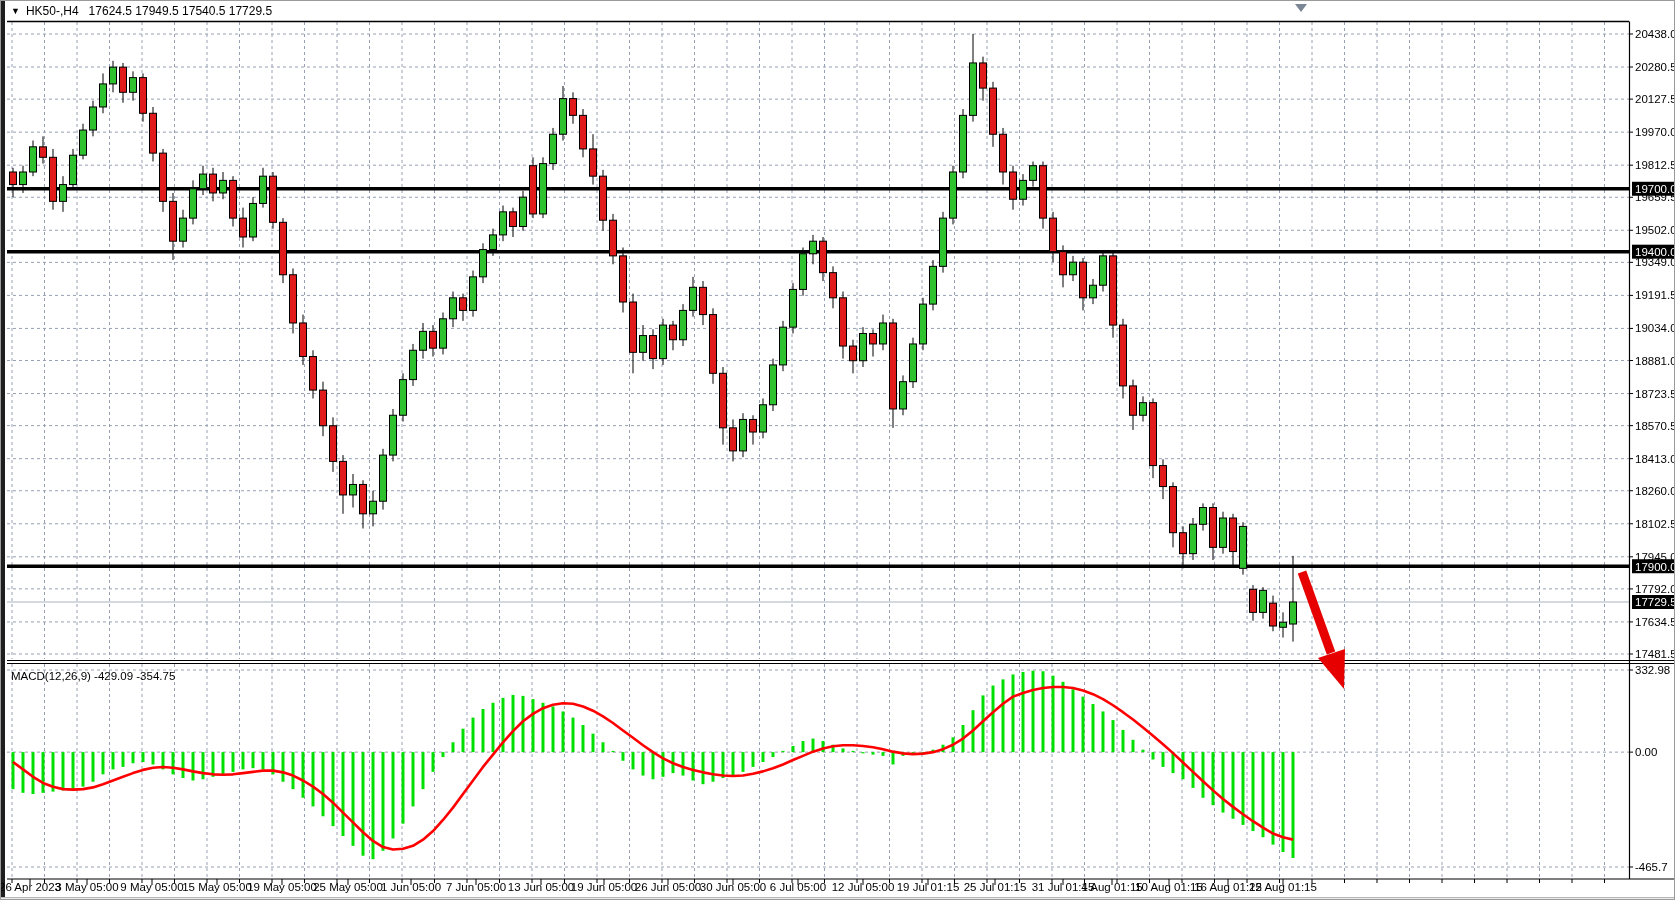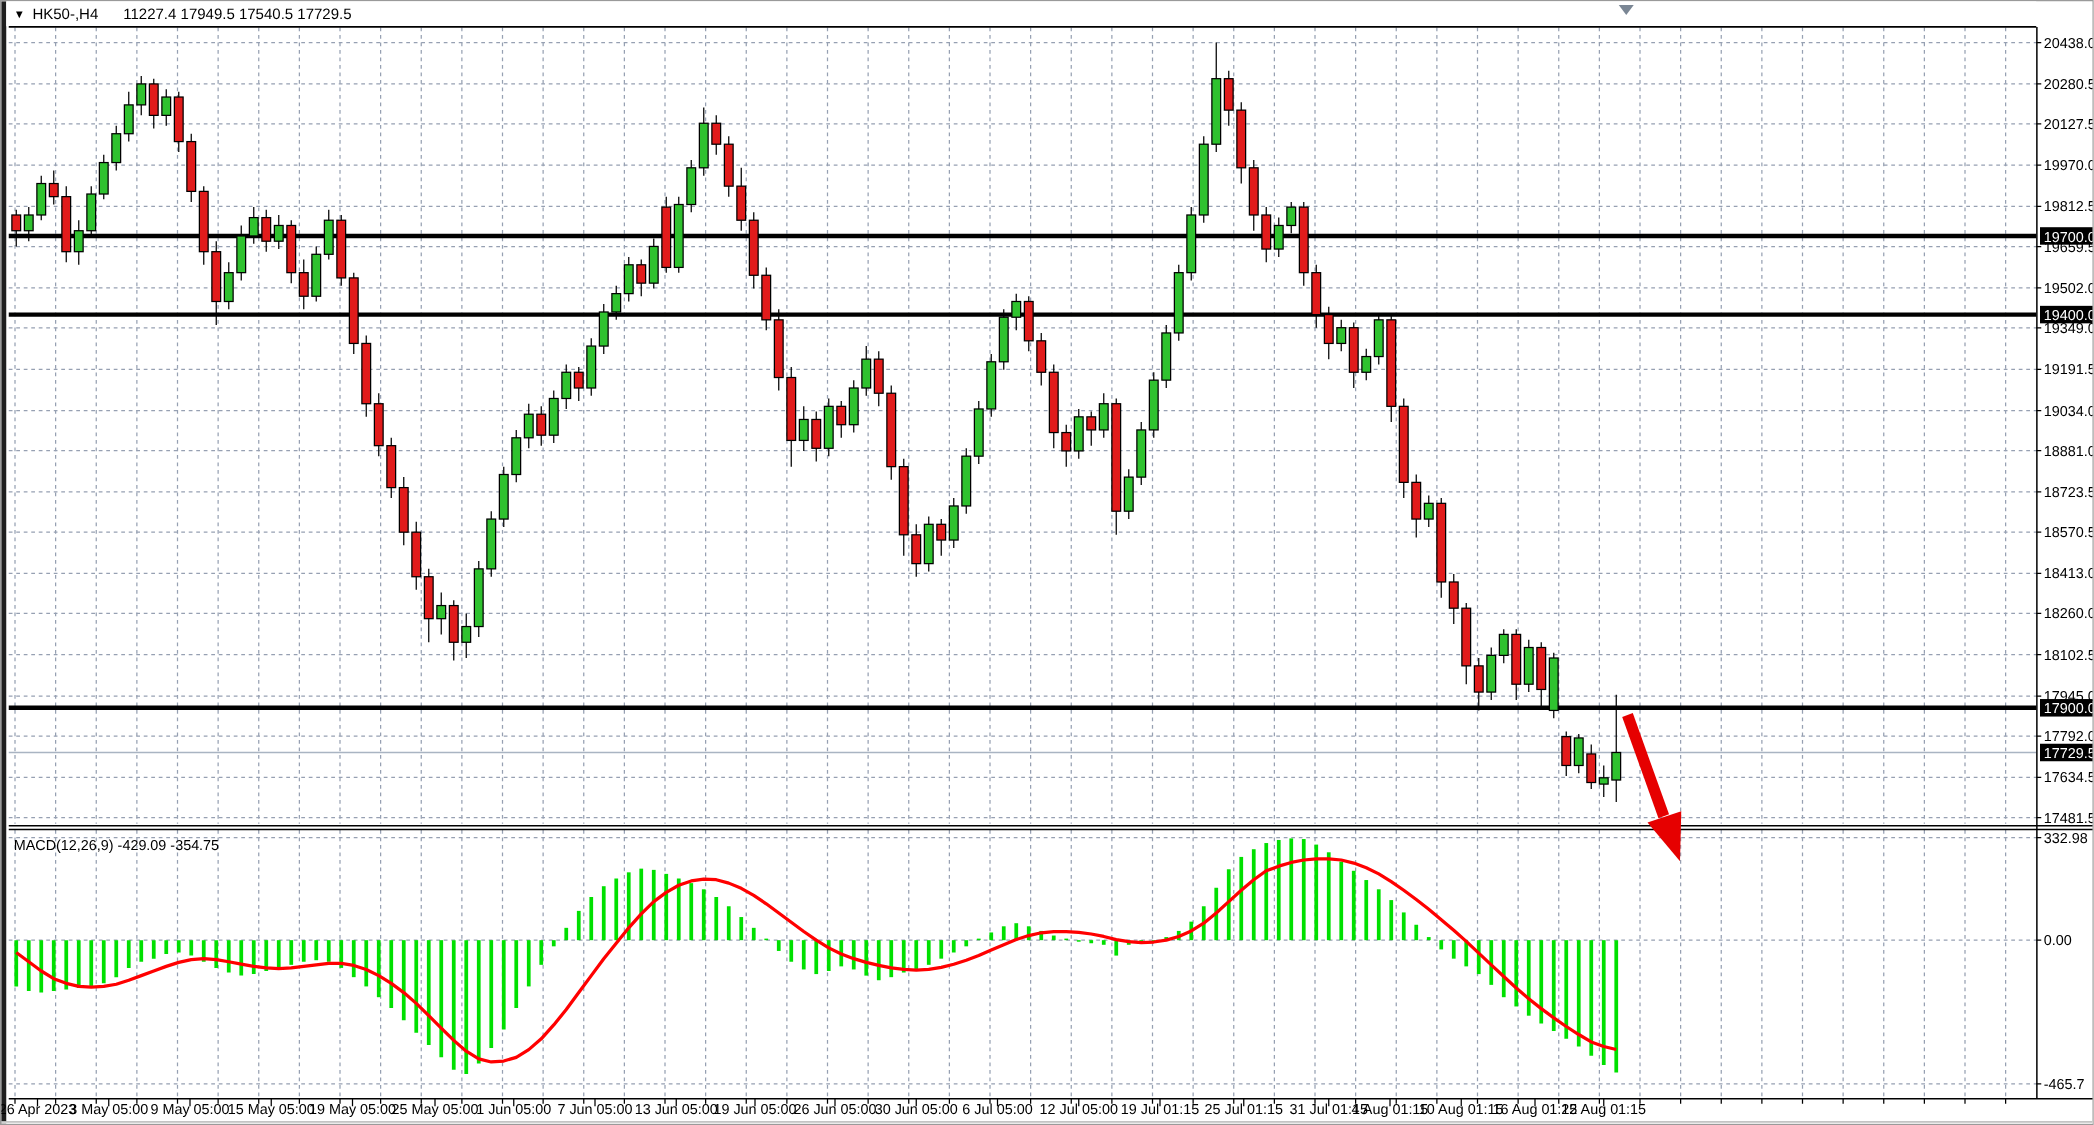--- a/index.html
+++ b/index.html
@@ -1,34 +1,34 @@
 <!DOCTYPE html>
 <html><head>
 <meta charset="utf-8">
 <style>
   html,body{margin:0;padding:0;background:#d4d0c8;font-family:"Liberation Sans",sans-serif;}
   #window{position:relative;width:1675px;height:900px;background:#ffffff;border:1px solid #9a9a9a;box-sizing:border-box;overflow:hidden;}
   #left-edge{position:absolute;left:0;top:0;width:4px;height:900px;background:#1e1e1e;}
   #titlebar{position:absolute;left:4px;top:0;width:1624px;height:20px;background:#ffffff;display:flex;align-items:center;}
   #dropdown-glyph{font-size:9px;color:#000;margin:0 6px 0 6px;}
   #title-symbol,#title-ohlc{font-size:12px;color:#000;white-space:pre;}
-  #title-symbol{margin-right:20px;}
+  #title-symbol{margin-right:10px;}
   #chart-svg{position:absolute;left:0;top:0;}
   #bottom-strip{position:absolute;left:0;top:896px;width:1675px;height:4px;background:#ececec;border-top:1px solid #b5b5b5;}
 </style>
 </head>
 <body>
 
 <div id="window">
   <div id="left-edge"></div>
 
   <div id="titlebar">
     <span id="dropdown-glyph">▼</span>
     <span id="title-symbol">HK50-,H4</span>
-    <span id="title-ohlc">11227.4 17949.5 17540.5 17729.5</span>
+    <span id="title-ohlc">17624.5 17949.5 17540.5 17729.5</span>
   </div>
 
   <svg id="chart-svg" width="1675" height="900">
       <line x1="11" y1="21" x2="11" y2="658" stroke="#96A0B2" stroke-width="1" stroke-dasharray="3,3"></line>
       <line x1="11" y1="663" x2="11" y2="877.5" stroke="#96A0B2" stroke-width="1" stroke-dasharray="3,3"></line>
       <line x1="43.5" y1="21" x2="43.5" y2="658" stroke="#96A0B2" stroke-width="1" stroke-dasharray="3,3"></line>
       <line x1="43.5" y1="663" x2="43.5" y2="877.5" stroke="#96A0B2" stroke-width="1" stroke-dasharray="3,3"></line>
       <line x1="76" y1="21" x2="76" y2="658" stroke="#96A0B2" stroke-width="1" stroke-dasharray="3,3"></line>
       <line x1="76" y1="663" x2="76" y2="877.5" stroke="#96A0B2" stroke-width="1" stroke-dasharray="3,3"></line>
       <line x1="108.5" y1="21" x2="108.5" y2="658" stroke="#96A0B2" stroke-width="1" stroke-dasharray="3,3"></line>

